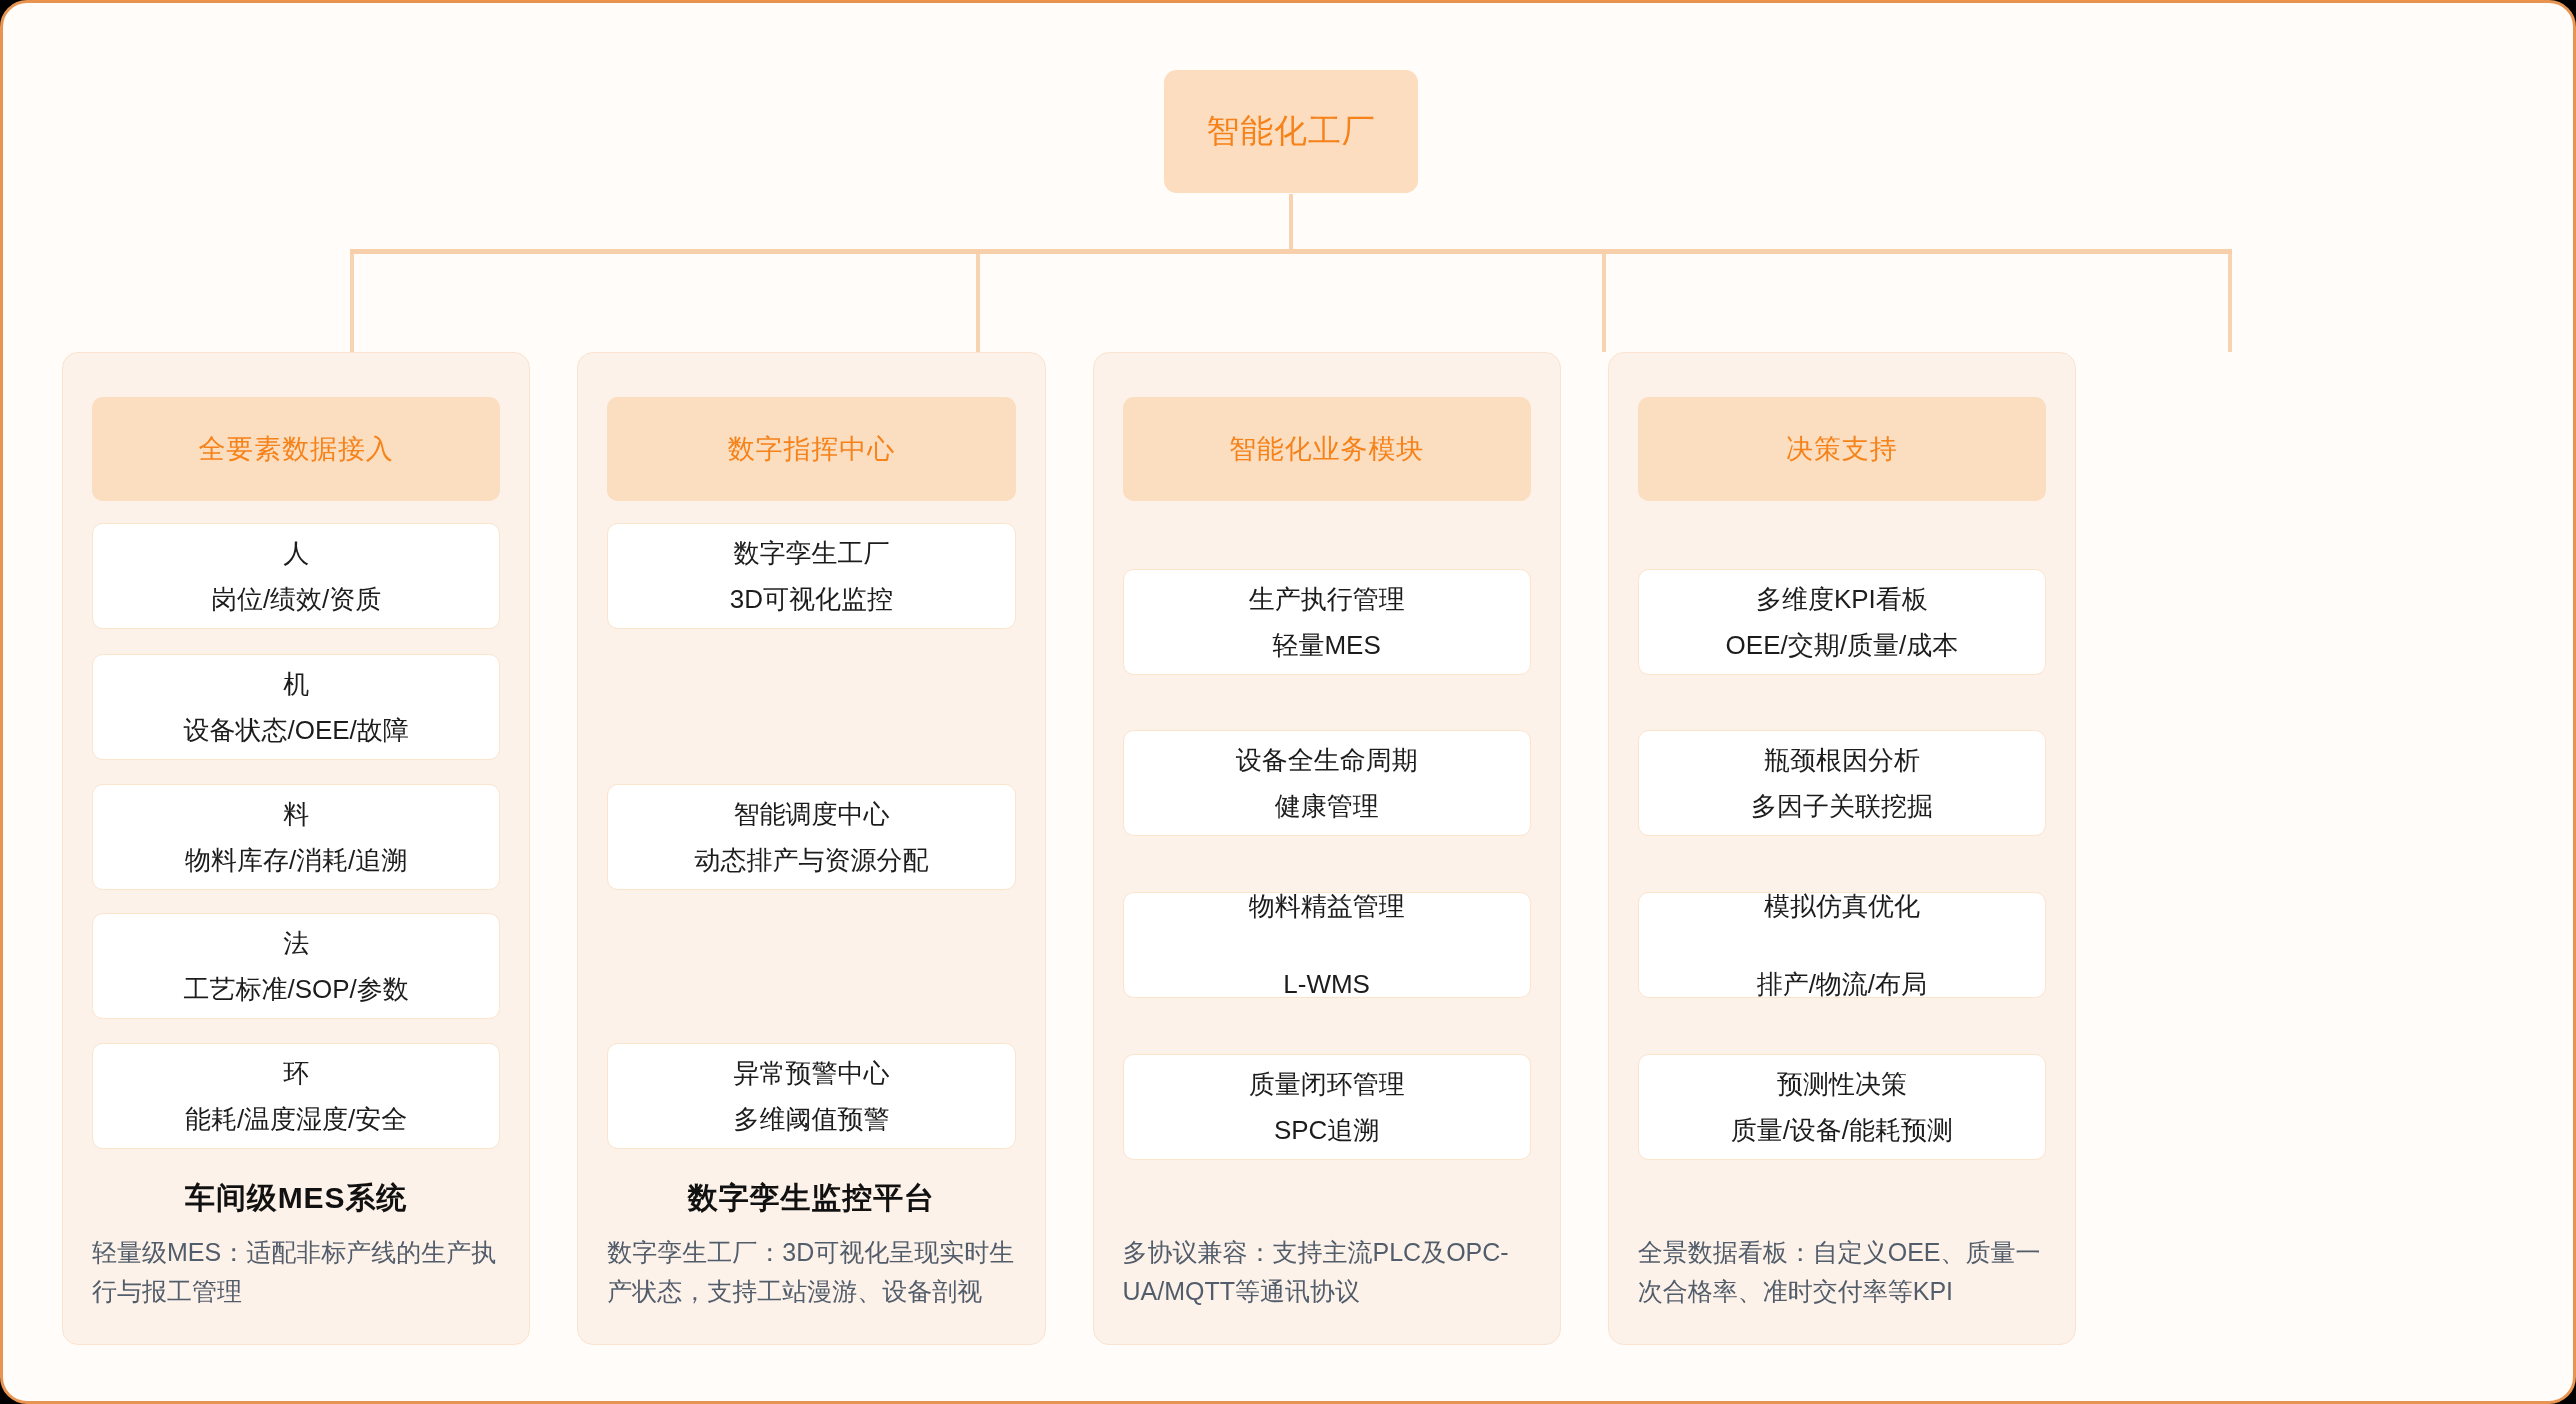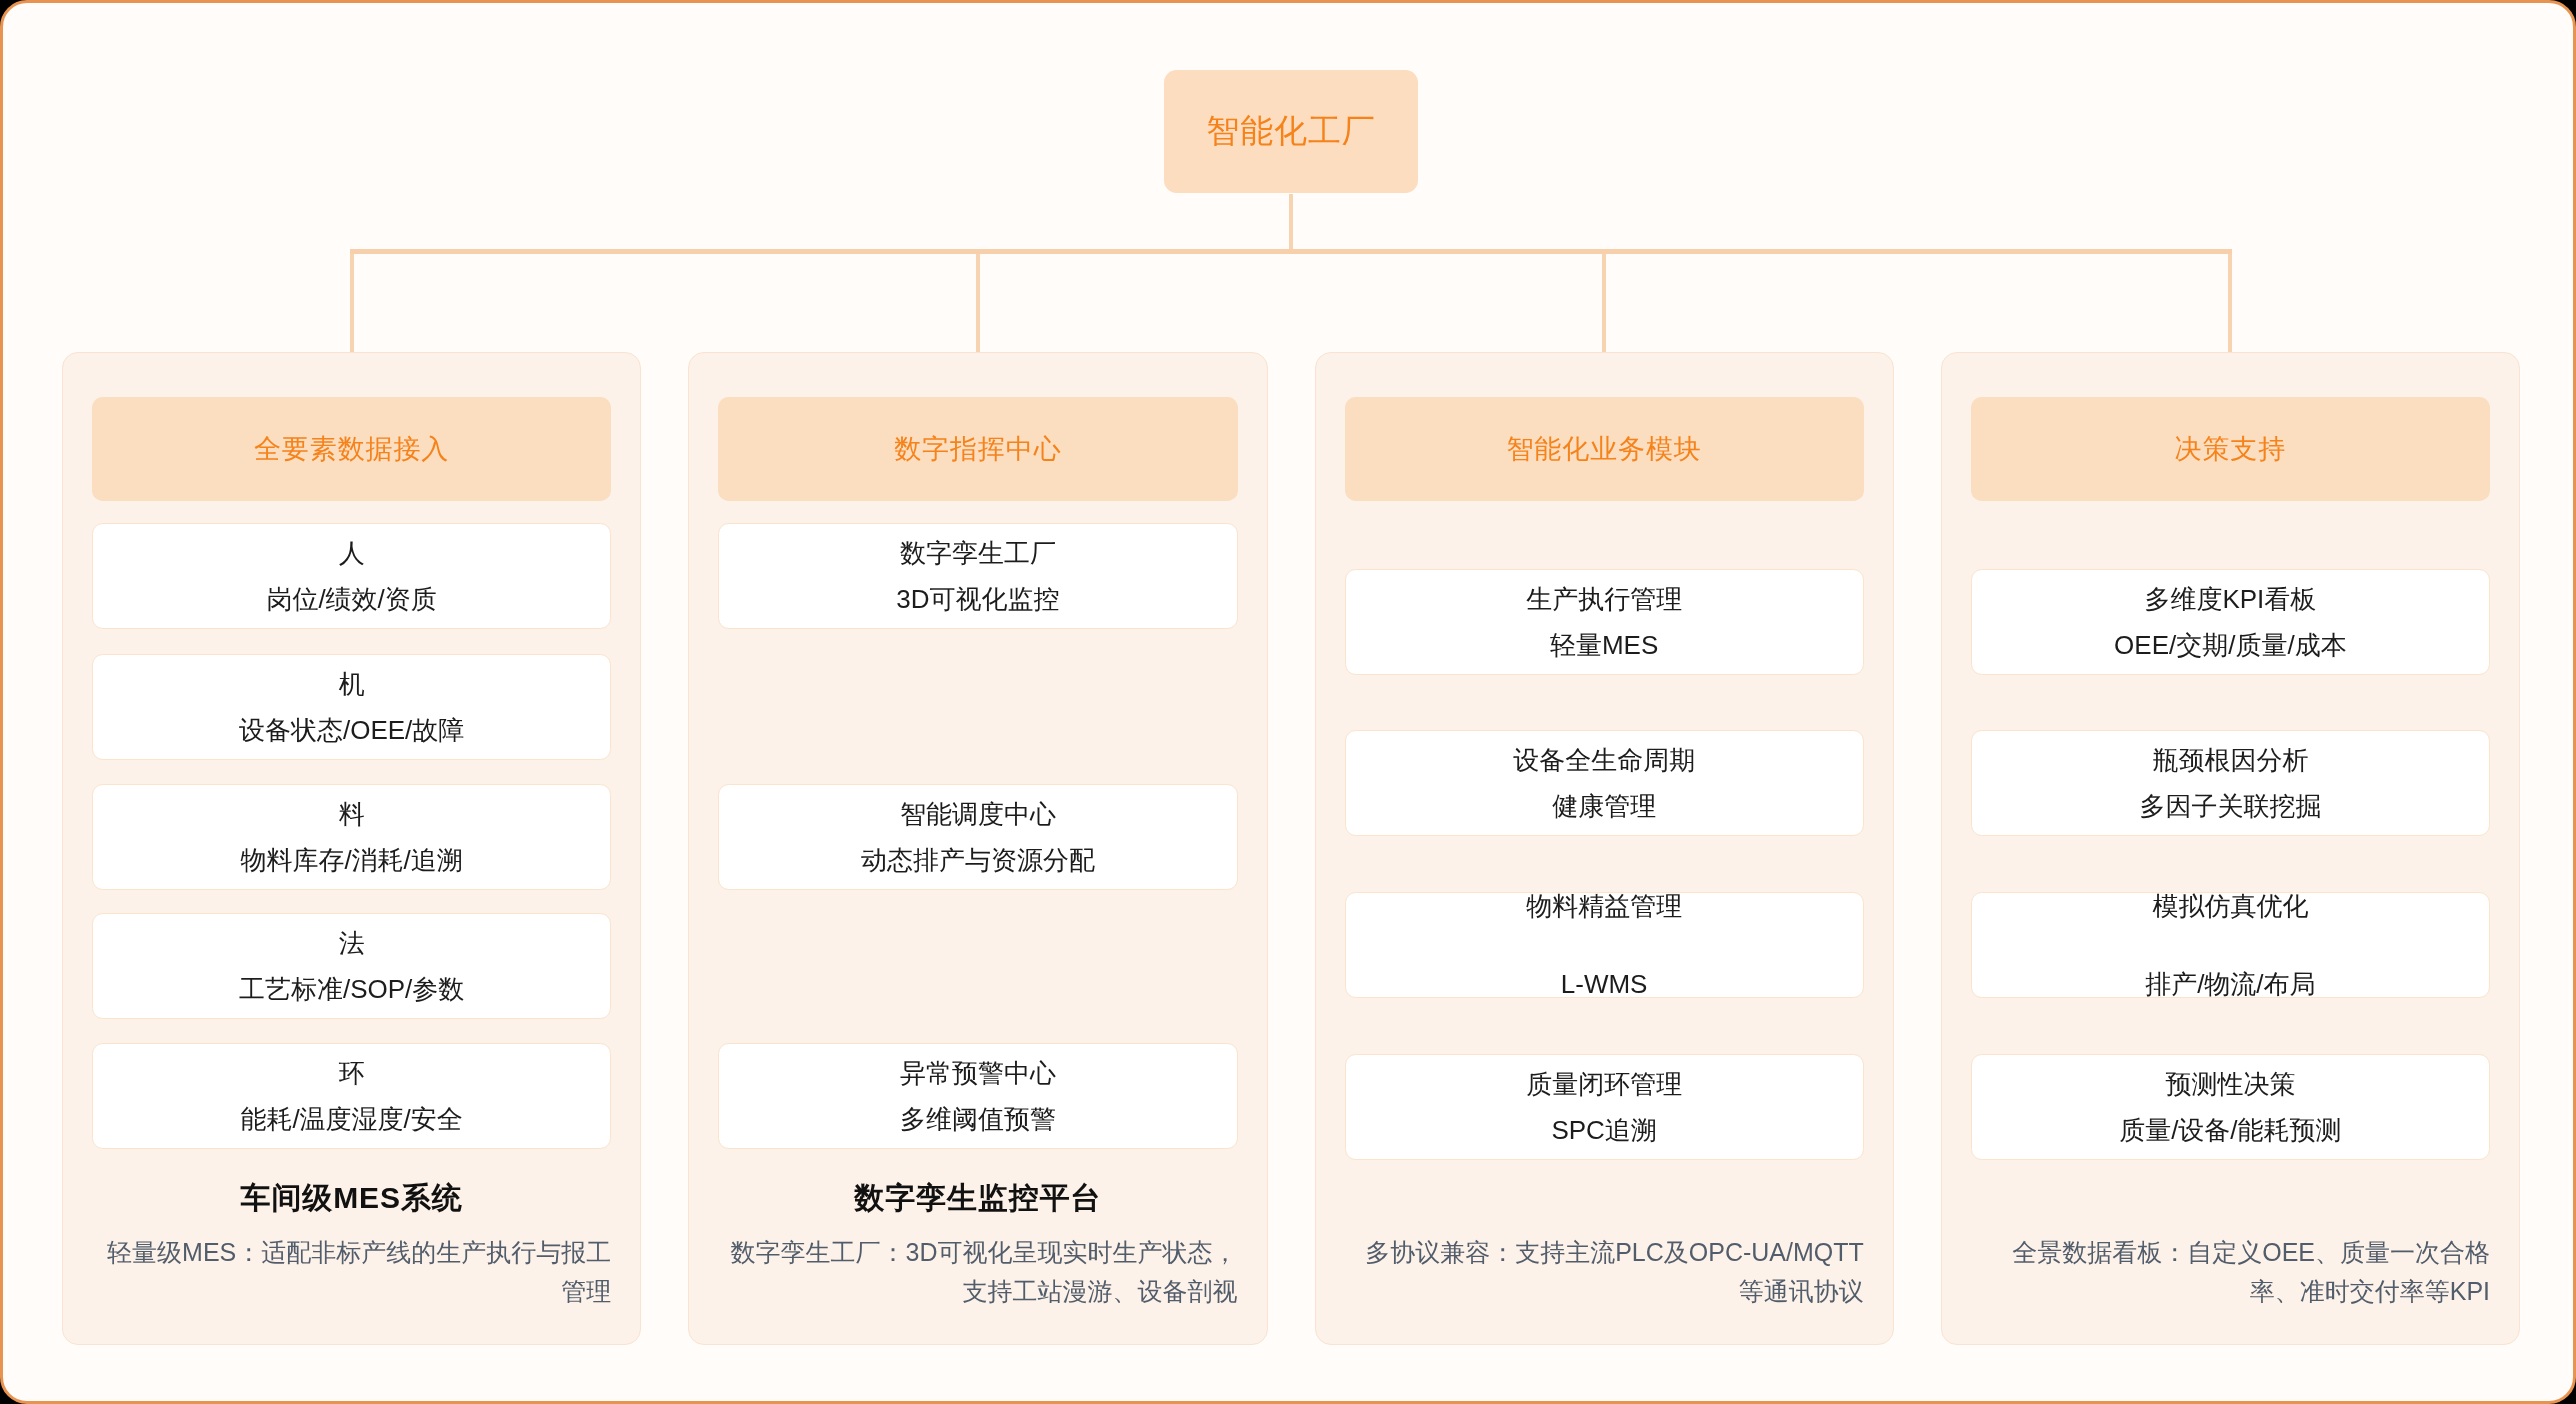--- a/index.html
+++ b/index.html
@@ -46,21 +46,21 @@
   .conn.stub-0 { left: 347px; }
   .conn.stub-1 { left: 973px; }
   .conn.stub-2 { left: 1599px; }
   .conn.stub-3 { left: 2225px; }
 
   
   .columns {
     position: absolute;
     left: 59px;
     top: 349px;
-    width: 2458px;
+    width: 2014px;
     height: 993px;
     display: flex;
     gap: 47px;
   }
   .col {
     position: relative;
     width: 580px;
     height: 993px;
     background: #FDF2E9;
     border: 1.8px solid #FAE3D0;
@@ -119,21 +119,21 @@
     color: #111111;
     font-size: 30px;
     font-weight: 700;
     letter-spacing: 0.9px;
   }
   .cap-desc {
     position: absolute;
     left: 29px; right: 29px;
     top: 880px;
     margin: 0;
-    text-align: right;
+    text-align: left;
     color: #525D6B;
     font-size: 25px;
     line-height: 39px;
   }
 </style>
 </head>
 <body>
 
 <div class="canvas">
 

